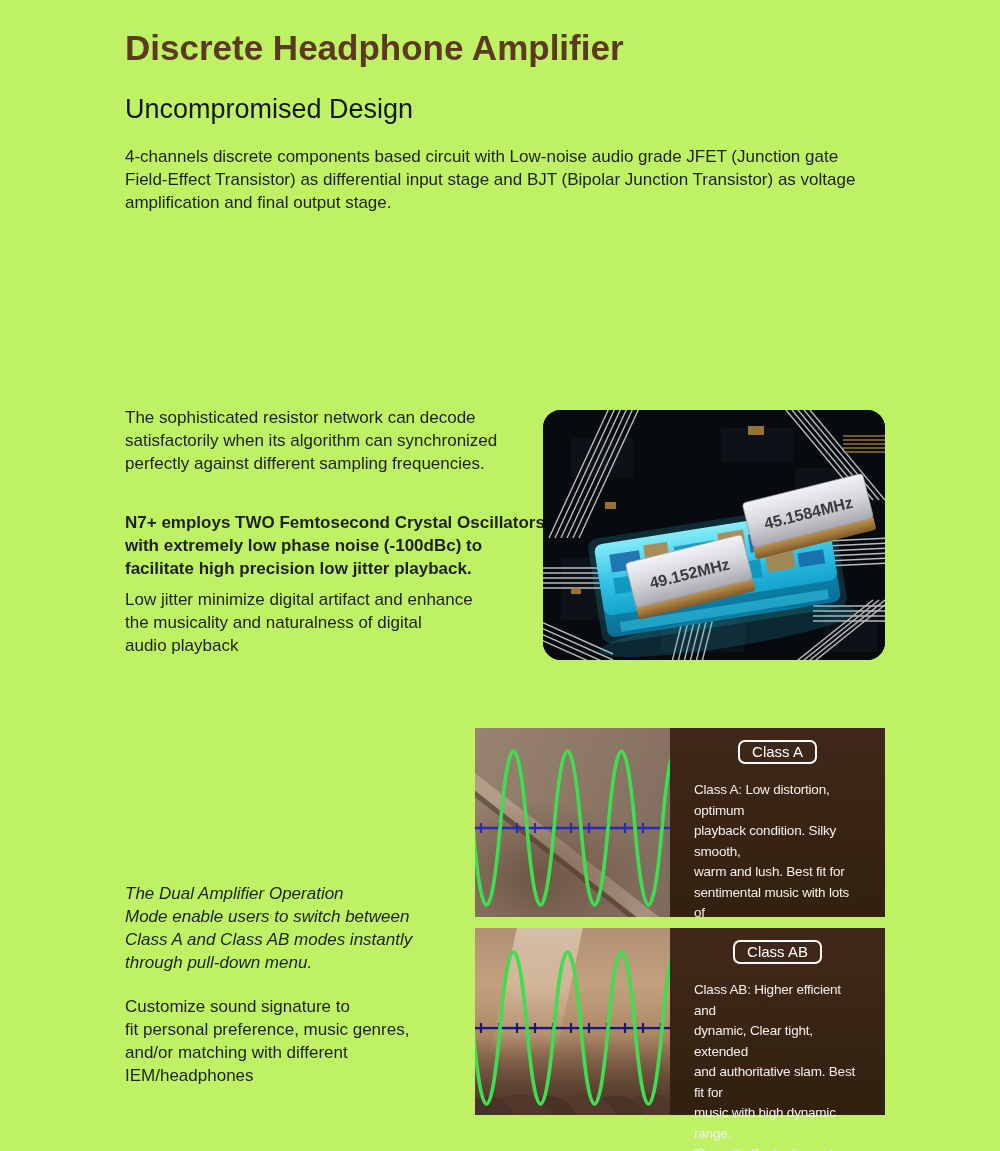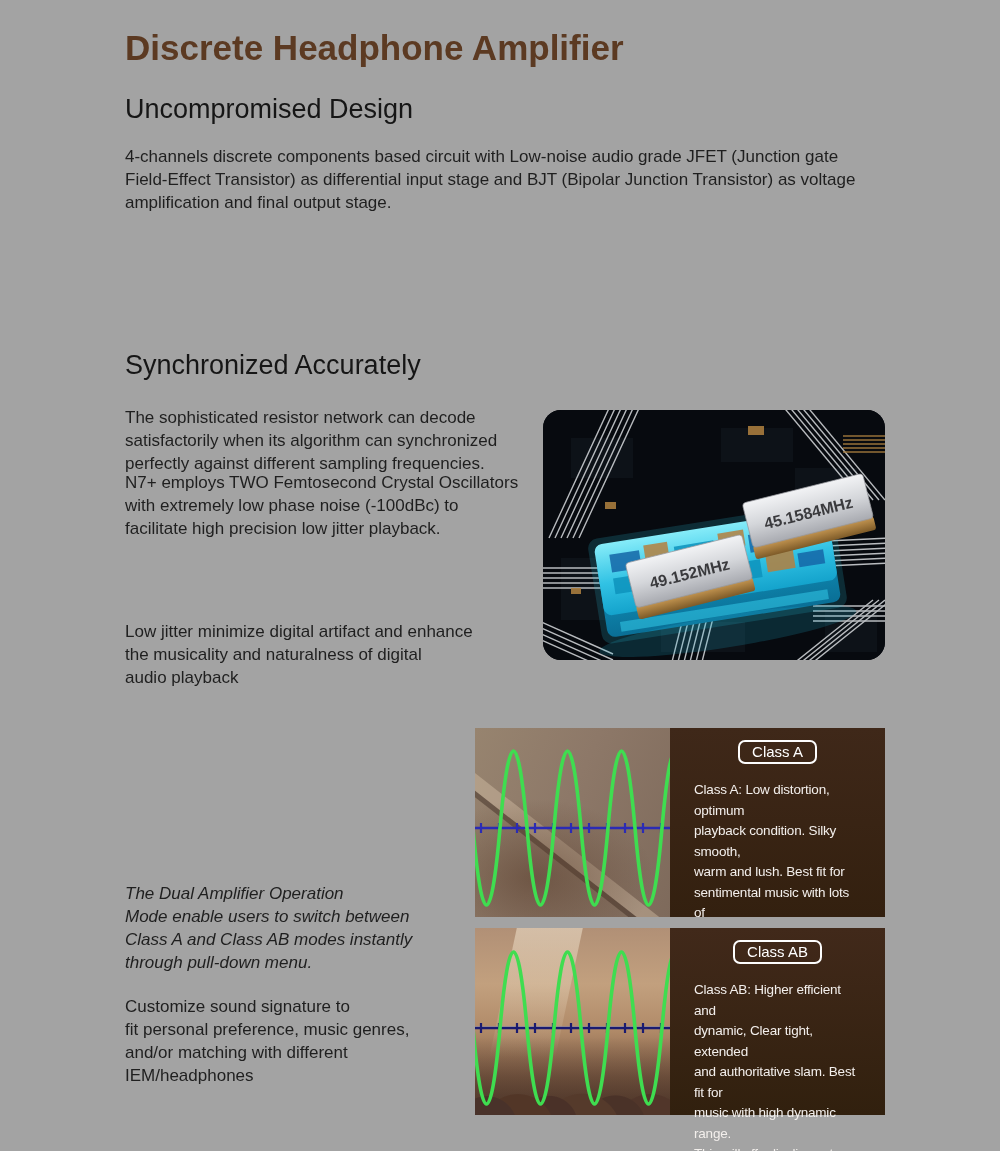--- a/index.html
+++ b/index.html
@@ -1,17 +1,17 @@
 <!DOCTYPE html>
 <html><head>
 <meta charset="utf-8">
 <style>
   html,body{margin:0;padding:0;background:#ffffff;}
   .page{
-    position:relative;width:1000px;height:1151px;background:#a3a3a3;
+    position:relative;width:1000px;height:1151px;background:#bef264;
     font-family:"Liberation Sans",sans-serif;overflow:hidden;
   }
   .h1{
     position:absolute;left:125px;top:28px;
     font-size:35px;font-weight:bold;letter-spacing:0;
     color:#5c3a22;
   }
   .h2{
     position:absolute;left:125px;
     font-size:27px;font-weight:normal;color:#161616;
@@ -70,28 +70,27 @@
 
 <div class="page">
 
   <div class="h1">Discrete Headphone Amplifier</div>
 
   <div class="h2" style="top:94px;">Uncompromised Design</div>
   <p class="para" style="top:145px;width:770px;">4-channels discrete components based circuit with Low-noise audio grade JFET (Junction gate
 Field-Effect Transistor) as differential input stage and BJT (Bipolar Junction Transistor)  as voltage
 amplification and final output stage.</p>
 
-  <div class="h2" style="top:350px;">Synchronized Accurately</div>
   <p class="para" style="top:406px;width:420px;">The sophisticated resistor network can decode
 satisfactorily when its algorithm can synchronized
 perfectly against different sampling frequencies.</p>
-  <p class="para" style="top:471px;width:420px;">N7+ employs TWO Femtosecond Crystal Oscillators
+  <p class="para" style="top:511px;width:420px;font-weight:bold;">N7+ employs TWO Femtosecond Crystal Oscillators
 with extremely low phase noise (-100dBc) to
 facilitate high precision low jitter playback.</p>
-  <p class="para" style="top:588px;width:420px;margin-top:32px;">Low jitter minimize digital artifact and enhance
+  <p class="para" style="top:588px;width:420px;">Low jitter minimize digital artifact and enhance
 the musicality and naturalness of digital
 audio playback</p>
 
   <div class="chip-image">
     <svg width="342" height="250" viewBox="0 0 342 250">
       <defs>
         <linearGradient id="gSilver" x1="0" y1="0" x2="0" y2="1">
           <stop offset="0" stop-color="#f2f3f5"></stop>
             <stop offset="0.5" stop-color="#d4d6da"></stop>
             <stop offset="1" stop-color="#a8aab0"></stop>

